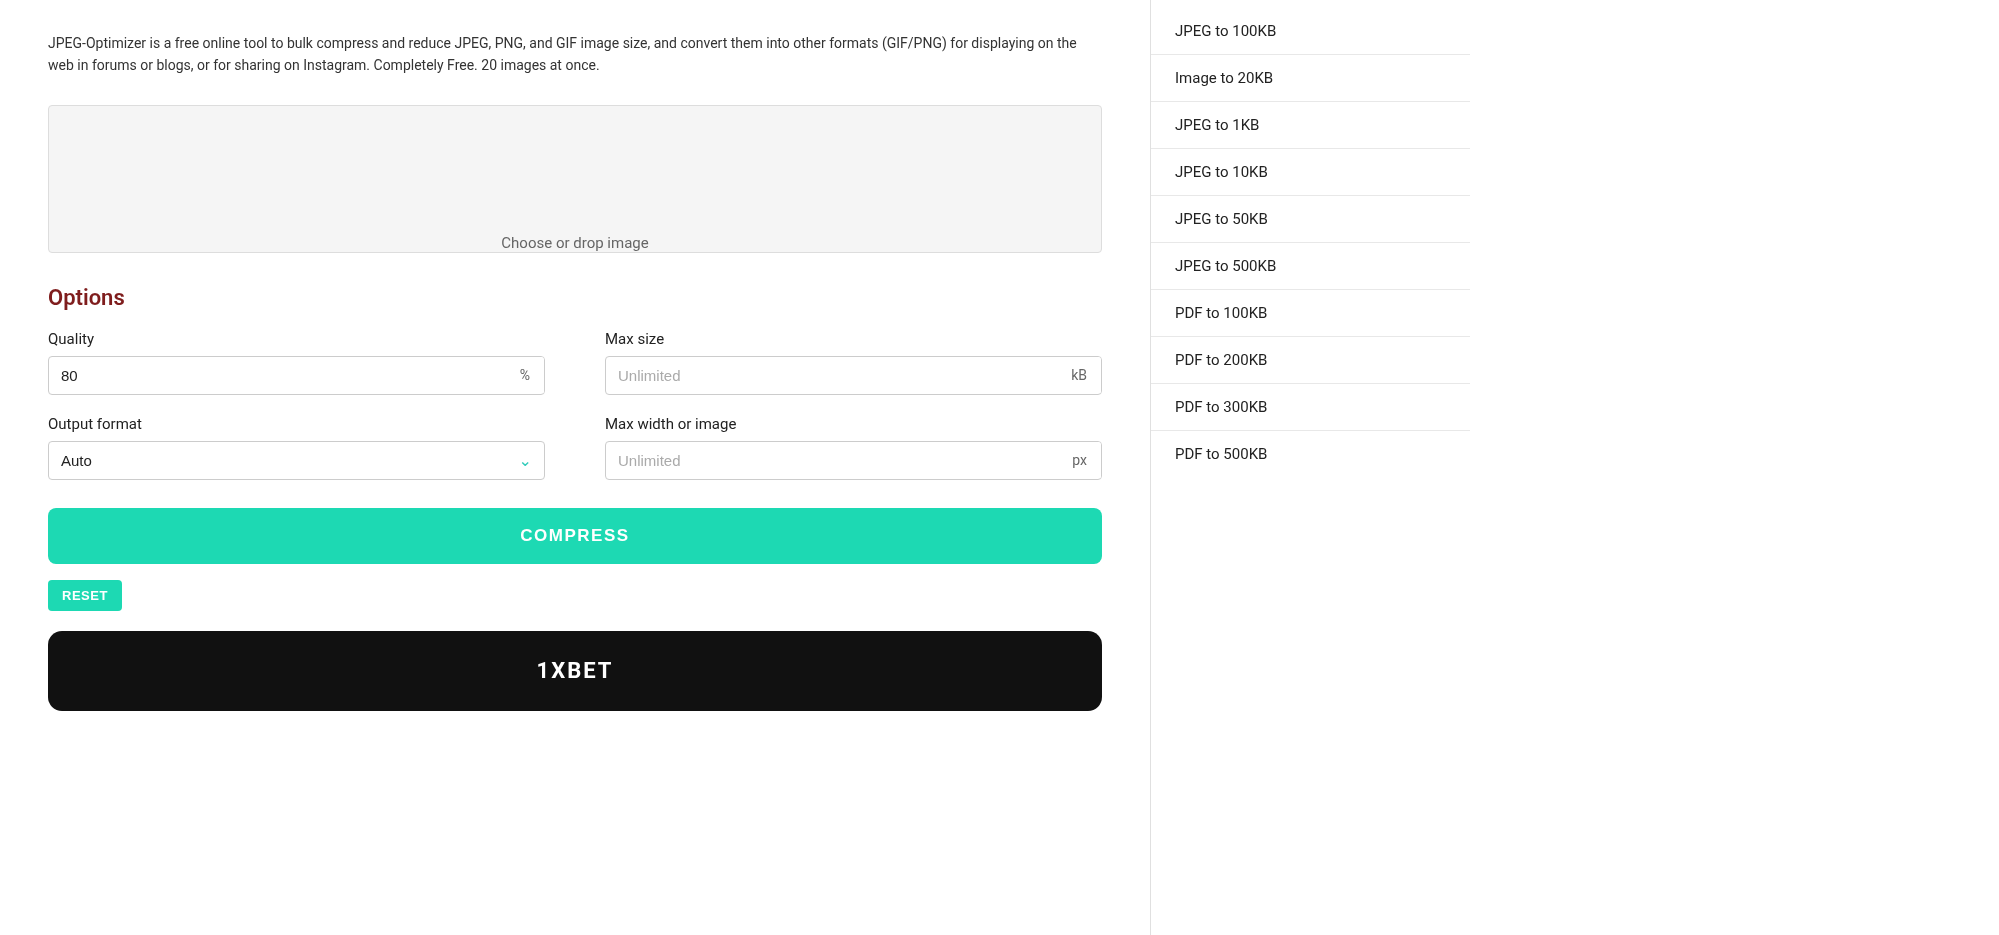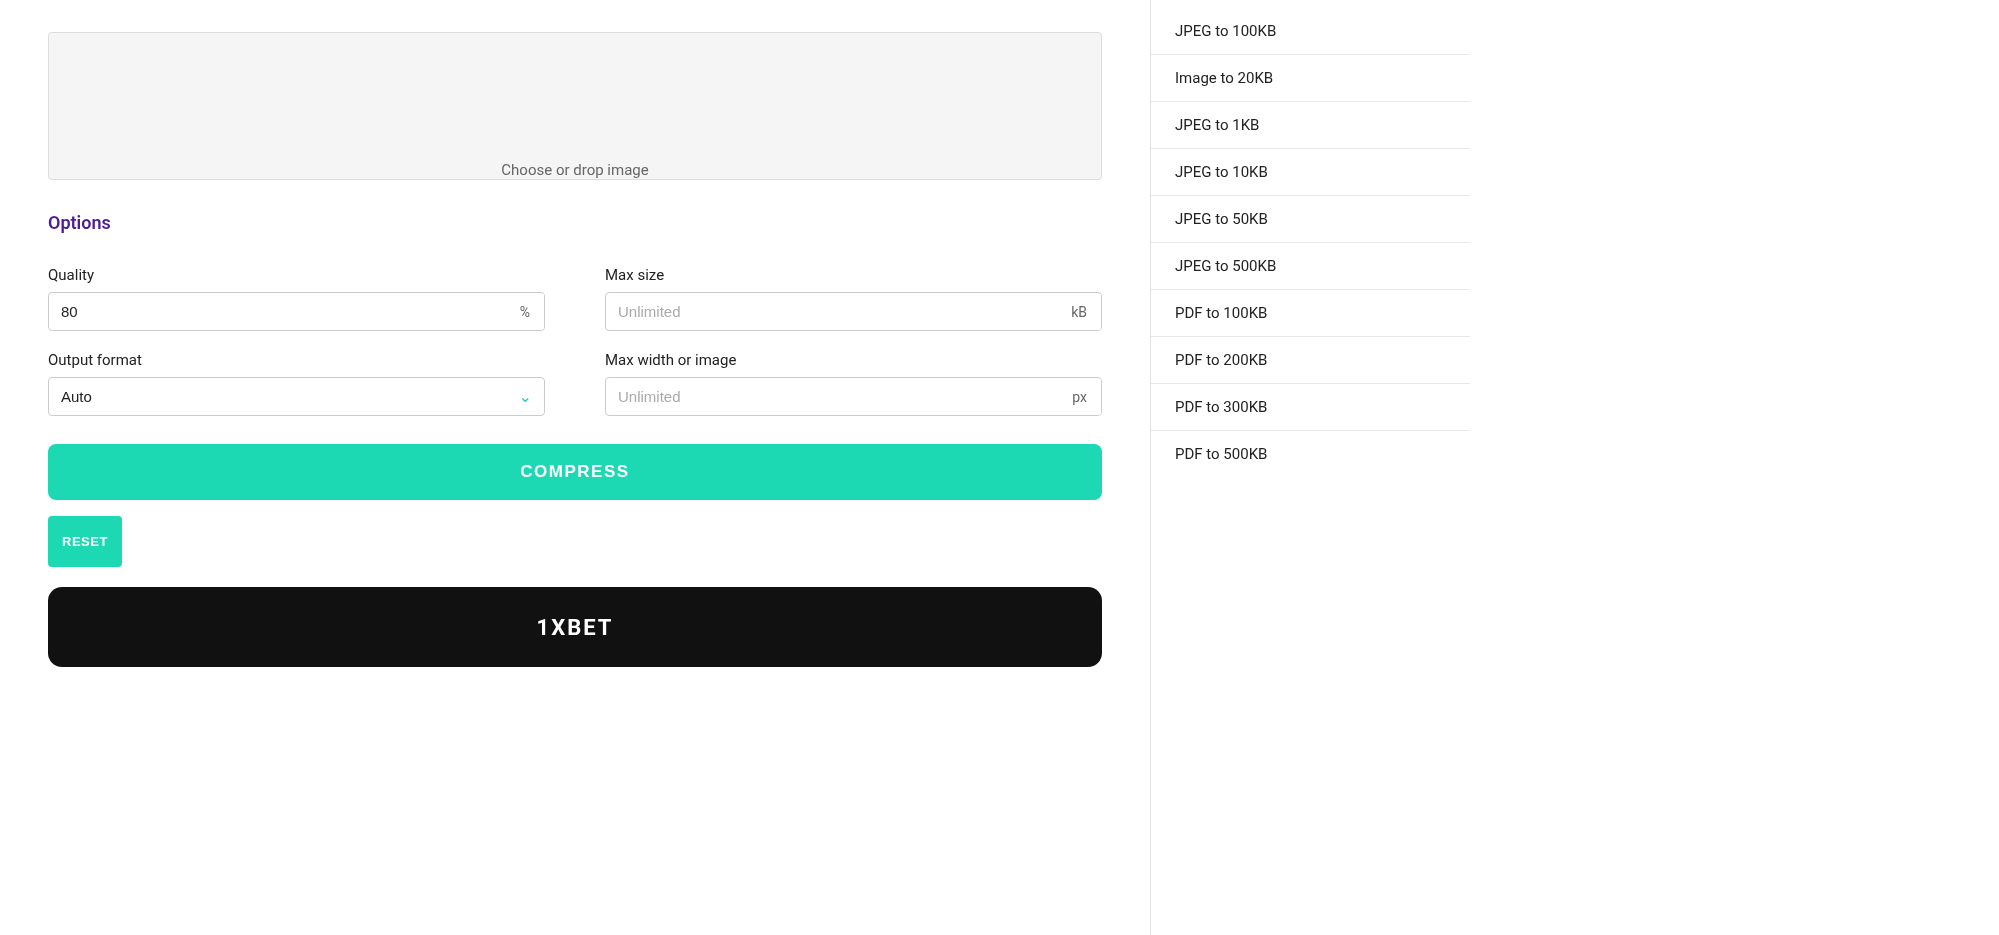--- a/index.html
+++ b/index.html
@@ -49,24 +49,24 @@
       cursor: pointer;
       margin-bottom: 32px;
     }
 
     .drop-zone-text {
       color: #666;
       font-size: 15px;
     }
 
     .options-title {
-      font-size: 18px;
+      font-size: 22px;
       font-weight: 600;
-      margin-bottom: 33px;
-      color: #4c1d95;
+      margin-bottom: 20px;
+      color: #7f1d1d;
     }
 
     .options-grid {
       display: grid;
       grid-template-columns: 1fr 1fr;
       gap: 20px 60px;
       margin-bottom: 28px;
     }
 
     .field-group {
@@ -156,21 +156,21 @@
       cursor: pointer;
       margin-bottom: 16px;
       text-transform: uppercase;
     }
 
     .reset-btn {
       background: #1dd9b3;
       color: #fff;
       border: none;
       border-radius: 4px;
-      padding: 18px 14px;
+      padding: 8px 14px;
       font-size: 13px;
       font-weight: 600;
       letter-spacing: 0.5px;
       cursor: pointer;
       text-transform: uppercase;
     }
 
     .sidebar {
       width: 320px;
       border-left: 1px solid #e0e0e0;
@@ -206,20 +206,21 @@
       color: #fff;
       font-size: 22px;
       font-weight: 700;
       letter-spacing: 2px;
     }
   </style>
 </head>
 <body>
 
 <div class="main-content">
+  <p class="description">JPEG-Optimizer is a free online tool to bulk compress and reduce JPEG, PNG, and GIF image size, and convert them into other formats (GIF/PNG) for displaying on the web in forums or blogs, or for sharing on Instagram. Completely Free. 20 images at once.</p>
 
   <div class="drop-zone">
     <span class="drop-zone-text">Choose or drop image</span>
   </div>
 
   <h2 class="options-title">Options</h2>
 
   <div class="options-grid">
 
     <div class="field-group">

